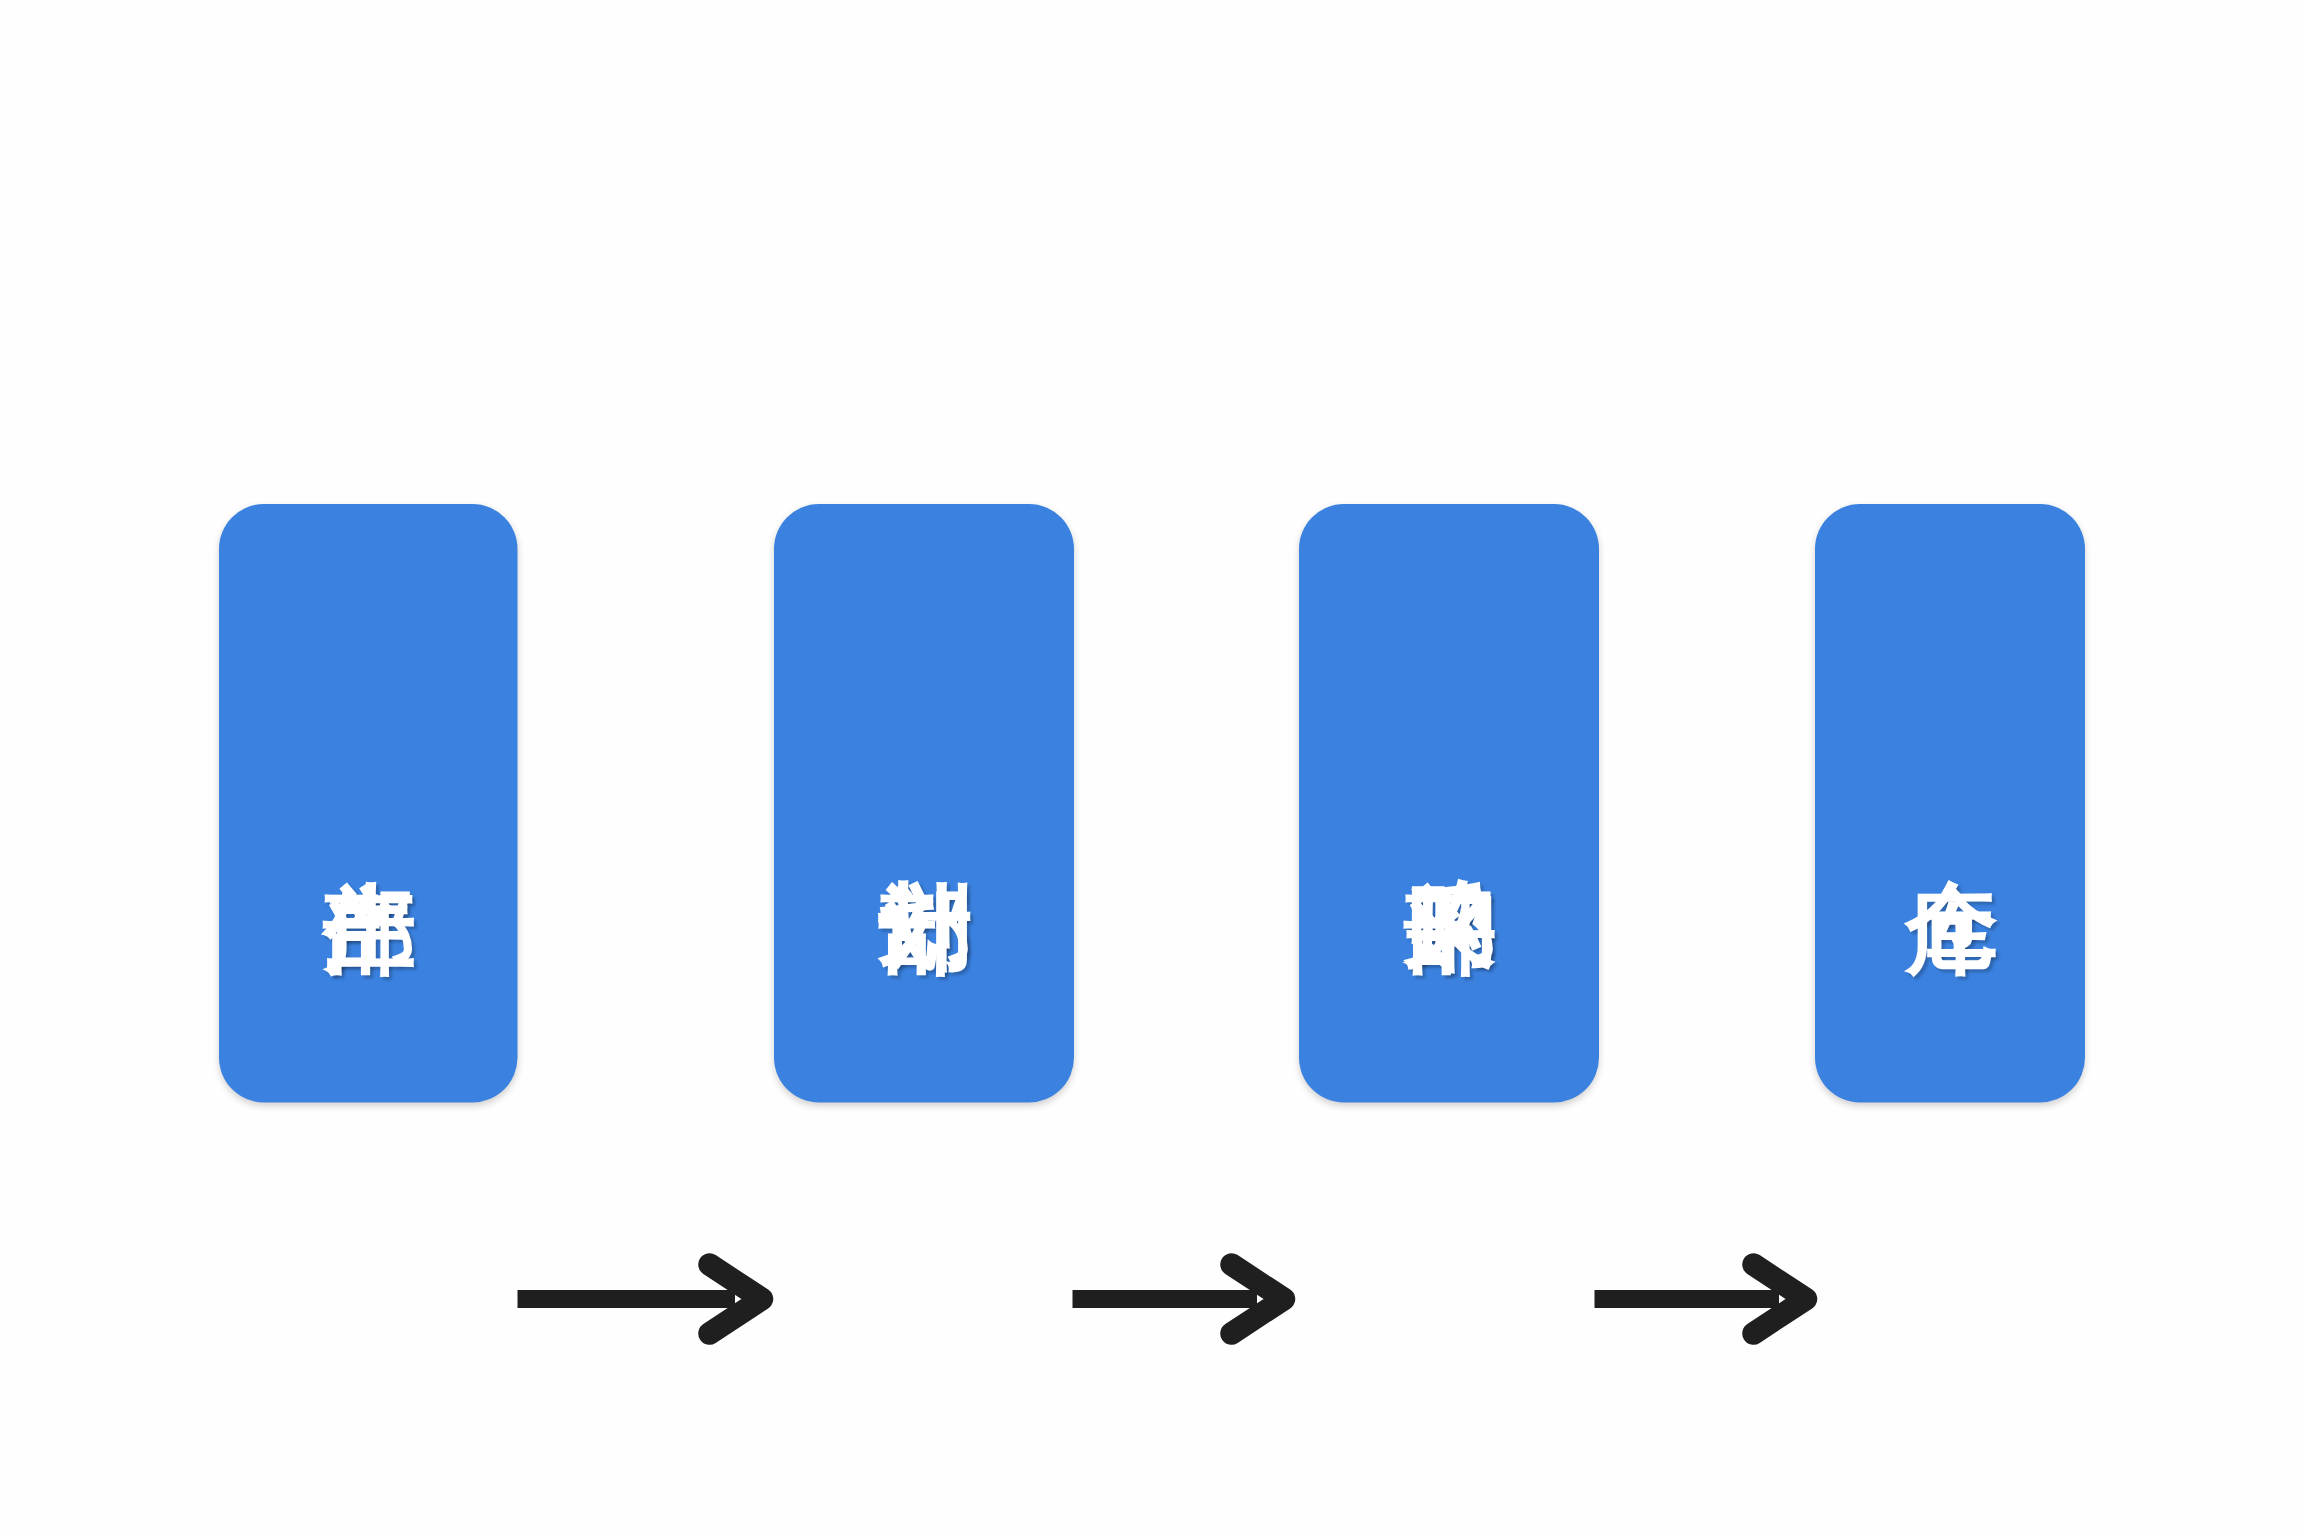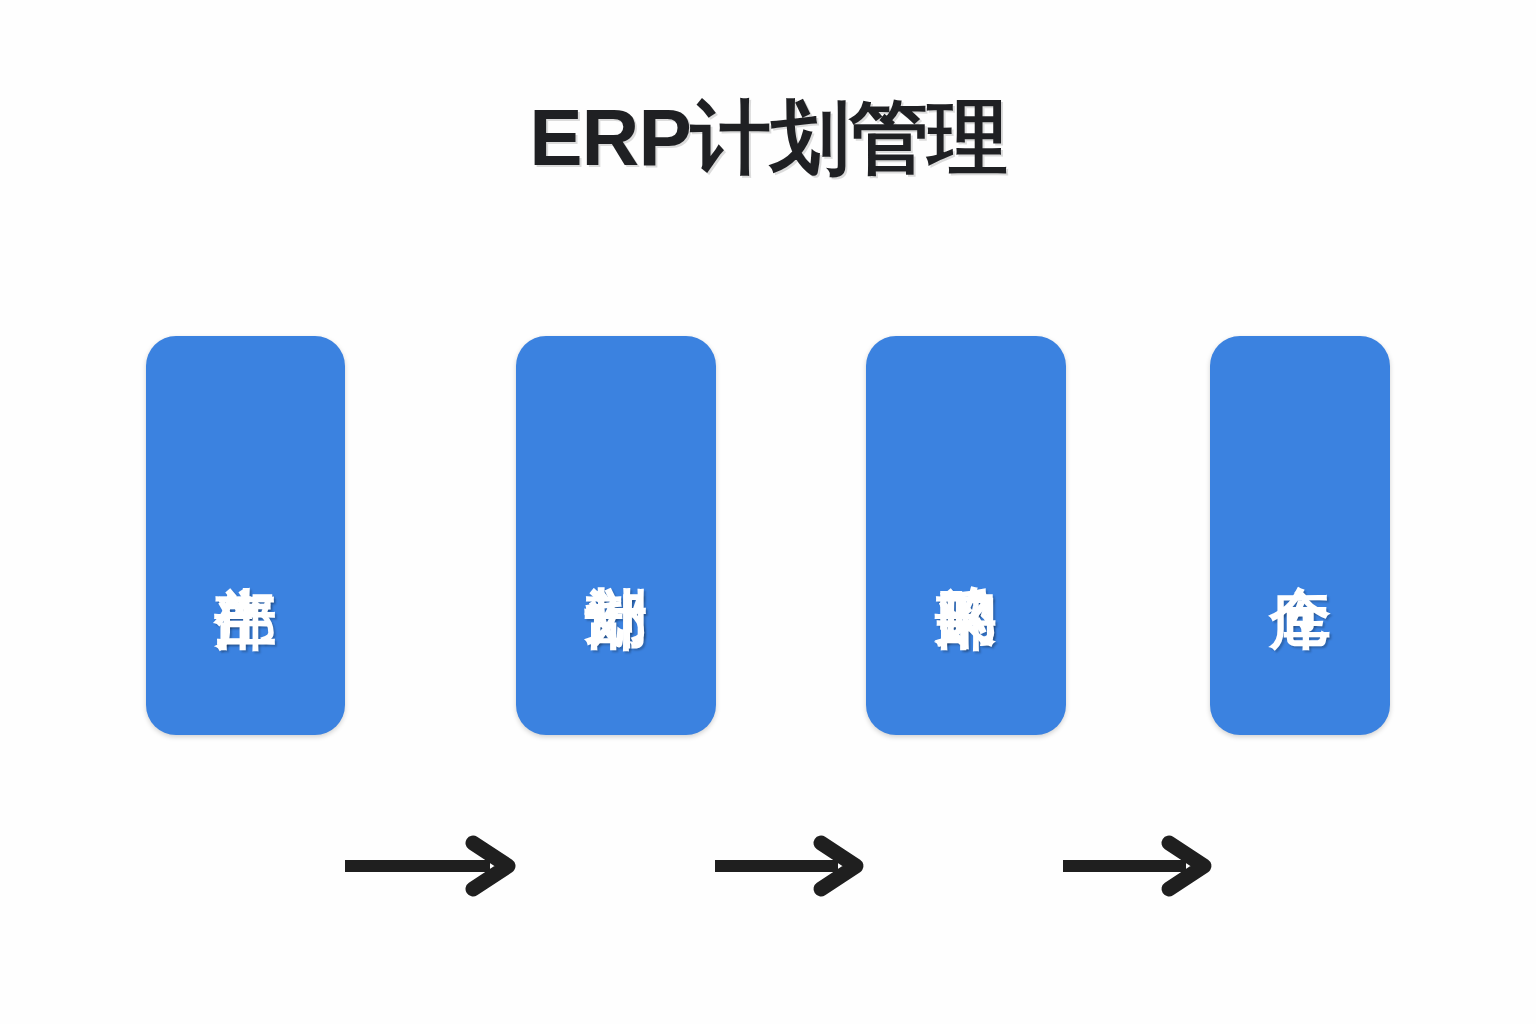--- a/index.html
+++ b/index.html
@@ -83,21 +83,20 @@
   #arrow-0 { left: 340px; width: 180px; }
   #arrow-1 { left: 710px; width: 155px; }
   #arrow-2 { left: 1058px; width: 155px; }
   .flow-arrow svg { display: block; width: 100%; height: 100%; overflow: visible; }
 </style>
 </head>
 <body>
 
 <div id="canvas">
 
-  <div id="diagram-title">ERP计划管理</div>
 
   <div id="flow-row">
 
     <div class="node-box" id="node-0">
       <span class="node-label">生产部</span>
     </div>
 
     <div class="flow-arrow" id="arrow-0">
       <svg viewBox="0 0 180 80" preserveAspectRatio="none">
         <line x1="5" y1="40" x2="150" y2="40" stroke="#1f1f1f" stroke-width="12" stroke-linecap="butt"></line>

